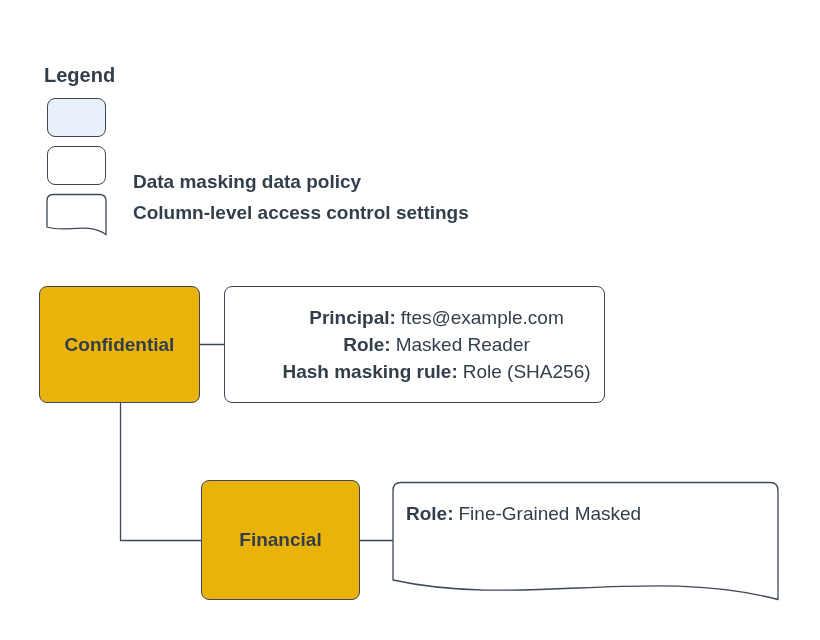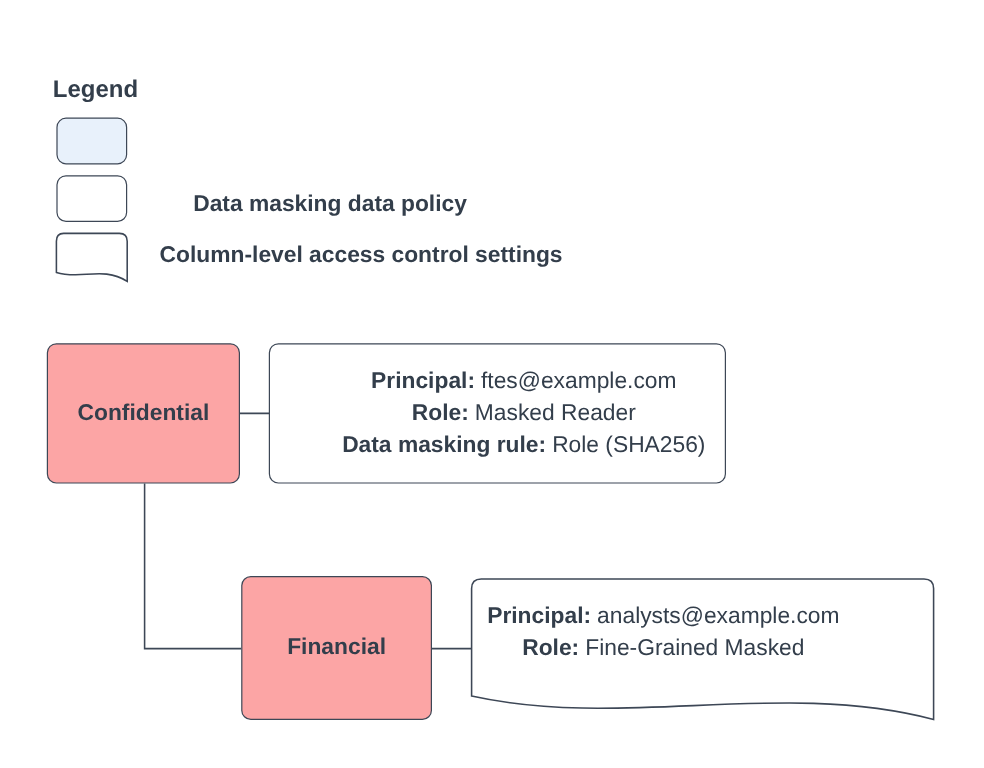--- a/index.html
+++ b/index.html
@@ -41,21 +41,21 @@
     left: 133px;
     font-size: 19px;
     font-weight: 700;
     line-height: 24px;
     white-space: nowrap;
   }
 
   
   .node {
     box-sizing: border-box;
-    background: #fca5a5;
+    background: #eab308;
     border: 1.3px solid #3d4756;
     border-radius: 8px;
     display: flex;
     align-items: center;
     justify-content: center;
     font-size: 19px;
     font-weight: 700;
     text-align: center;
   }
   .policy-box {
@@ -98,46 +98,43 @@
     <path d="M 401,482.5 L 770,482.5 Q 778,482.5 778,490.5 L 778,599.5
              C 650,566 520,608 393,580
              L 393,490.5 Q 393,482.5 401,482.5 Z" fill="#ffffff" stroke="#3d4756" stroke-width="1.3"></path>
   </svg>
 
   <div class="abs legend-title">Legend</div>
 
   <div class="abs swatch blue" style="left:47px; top:98px;"></div>
 
   <div class="abs swatch" style="left:47px; top:146px;"></div>
-  <div class="abs legend-label" style="top:159px;margin-left:28px;">Data masking data policy</div>
+  <div class="abs legend-label" style="top:170px;">Data masking data policy</div>
 
   <div class="abs legend-label" style="top:201px;">Column-level access control settings</div>
 
   <div class="abs node" style="left:39px; top:286px; width:161px; height:117px;">
     <span>Confidential</span>
   </div>
 
   <div class="abs policy-box" style="left:224px; top:286px; width:381px; height:117px;padding-left:44px;">
     <div class="pline">
       <span class="lbl">Principal:</span><span>ftes@example.com</span>
     </div>
     <div class="pline">
       <span class="lbl">Role:</span><span>Masked Reader</span>
     </div>
     <div class="pline">
-      <span class="lbl">Data masking rule:</span><span>Role (SHA256)</span>
+      <span class="lbl">Hash masking rule:</span><span>Role (SHA256)</span>
     </div>
   </div>
 
   <div class="abs node" style="left:201px; top:480px; width:159px; height:120px;align-items:center;">
     <span>Financial</span>
   </div>
 
   <div class="abs doc-text" style="left:406px; top:500px;">
     <div class="pline">
-      <span class="lbl">Principal:</span><span>analysts@example.com</span>
-    </div>
-    <div class="pline">
       <span class="lbl">Role:</span><span>Fine-Grained Masked</span>
     </div>
   </div>
 
 </div>
 
 </body></html>

